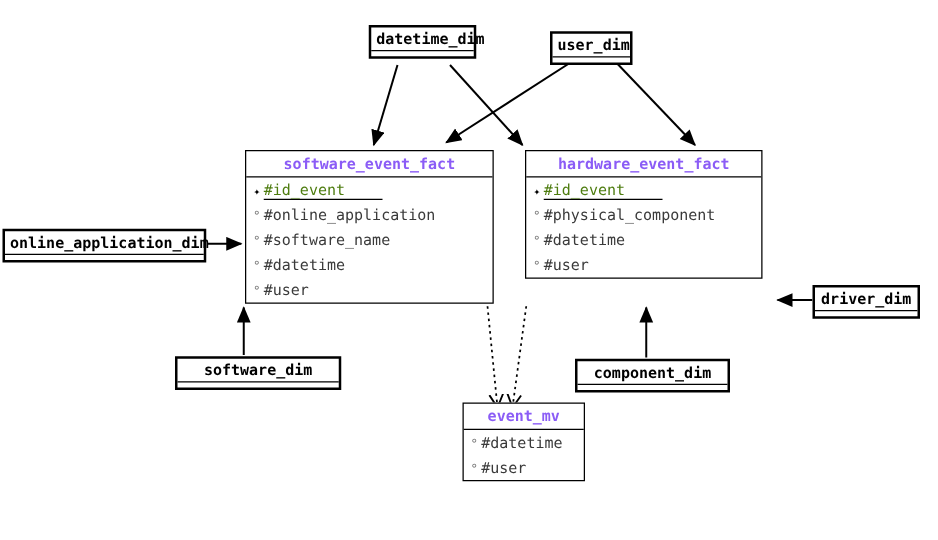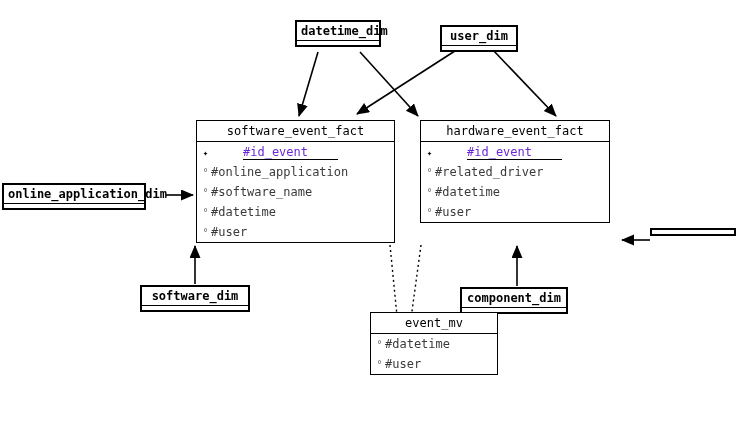--- a/index.html
+++ b/index.html
@@ -19,25 +19,25 @@
   }
   
   .tbl {
     position: absolute;
     background: #ffffff;
     border: 1.5px solid #000;
     box-sizing: border-box;
     z-index: 2;
   }
   .tbl .hd {
-    font-weight: normal;
+    font-weight: bold;
     font-size: 12px;
     line-height: 15px;
     text-align: center;
-    color: #000000;
+    color: #8b5cf6;
     padding: 3px 2px 2px 2px;
     border-bottom: 1px solid #000;
     white-space: nowrap;
   }
   .tbl .row {
     height: 20px;
     line-height: 20px;
     font-size: 12px;
     color: #3a3a3a;
     padding: 0 3px;
@@ -48,22 +48,21 @@
     display: inline-block;
     width: 11px;
     font-size: 10px;
     color: #6a6a6a;
     text-align: center;
   }
   .row.pk .m { color: #000; font-size: 9px; }
   .row.pk .f {
     border-bottom: 1.2px solid #000;
     padding-right: 30px;
-    color: #6d28d9;
-    margin-left: 32px;
+    color: #4d7c0f;
   }
   
   .dim {
     position: absolute;
     background: #ffffff;
     border: 2px solid #000;
     box-sizing: border-box;
     z-index: 2;
   }
   .dim .lbl {
@@ -103,40 +102,41 @@
     <line x1="517" y1="286" x2="517" y2="246" stroke="#000" stroke-width="1.6" marker-end="url(#solidHead)"></line>
     <line x1="390" y1="245" x2="398" y2="326" stroke="#000" stroke-width="1.4" stroke-dasharray="2 3" marker-end="url(#openHead)"></line>
     <line x1="421" y1="245" x2="410" y2="326" stroke="#000" stroke-width="1.4" stroke-dasharray="2 3" marker-end="url(#openHead)"></line>
   </svg>
 
   <div class="dim" style="left:295px; top:20px; width:86px;">
     <div class="lbl">datetime_dim</div>
     <div class="bd"></div>
   </div>
 
-  <div class="dim" style="left:440px; top:25px; width:78px;">
+  <div class="dim" style="left:440px; top:25px; width:66px;">
     <div class="lbl">user_dim</div>
     <div class="bd"></div>
   </div>
 
-  <div class="dim" style="left:2px; top:183px; width:144px;">
+  <div class="dim" style="left:2px; top:183px; width:163px;">
     <div class="lbl">online_application_dim</div>
     <div class="bd"></div>
   </div>
 
   <div class="dim" style="left:650px; top:228px; width:86px;">
+    <div class="lbl">driver_dim</div>
     <div class="bd"></div>
   </div>
 
-  <div class="dim" style="left:140px; top:285px; width:110px;">
+  <div class="dim" style="left:140px; top:285px; width:133px;">
     <div class="lbl">software_dim</div>
     <div class="bd"></div>
   </div>
 
-  <div class="dim" style="left:460px; top:287px; width:108px;">
+  <div class="dim" style="left:460px; top:287px; width:124px;">
     <div class="lbl">component_dim</div>
     <div class="bd"></div>
   </div>
 
   <div class="tbl" style="left:196px; top:120px; width:199px;">
     <div class="hd">software_event_fact</div>
     <div class="row pk">
       <span class="m">✦</span><span class="f">#id_event</span>
     </div>
     <div class="row">
@@ -152,31 +152,31 @@
       <span class="m">°</span><span class="f">#user</span>
     </div>
   </div>
 
   <div class="tbl" style="left:420px; top:120px; width:190px;">
     <div class="hd">hardware_event_fact</div>
     <div class="row pk">
       <span class="m">✦</span><span class="f">#id_event</span>
     </div>
     <div class="row">
-      <span class="m">°</span><span class="f">#related_driver</span>
+      <span class="m">°</span><span class="f">#physical_component</span>
     </div>
     <div class="row">
       <span class="m">°</span><span class="f">#datetime</span>
     </div>
     <div class="row">
       <span class="m">°</span><span class="f">#user</span>
     </div>
   </div>
 
-  <div class="tbl" style="left:370px; top:312px; width:128px;">
+  <div class="tbl" style="left:370px; top:322px; width:98px;">
     <div class="hd">event_mv</div>
     <div class="row">
       <span class="m">°</span><span class="f">#datetime</span>
     </div>
     <div class="row">
       <span class="m">°</span><span class="f">#user</span>
     </div>
   </div>
 
 </div>

